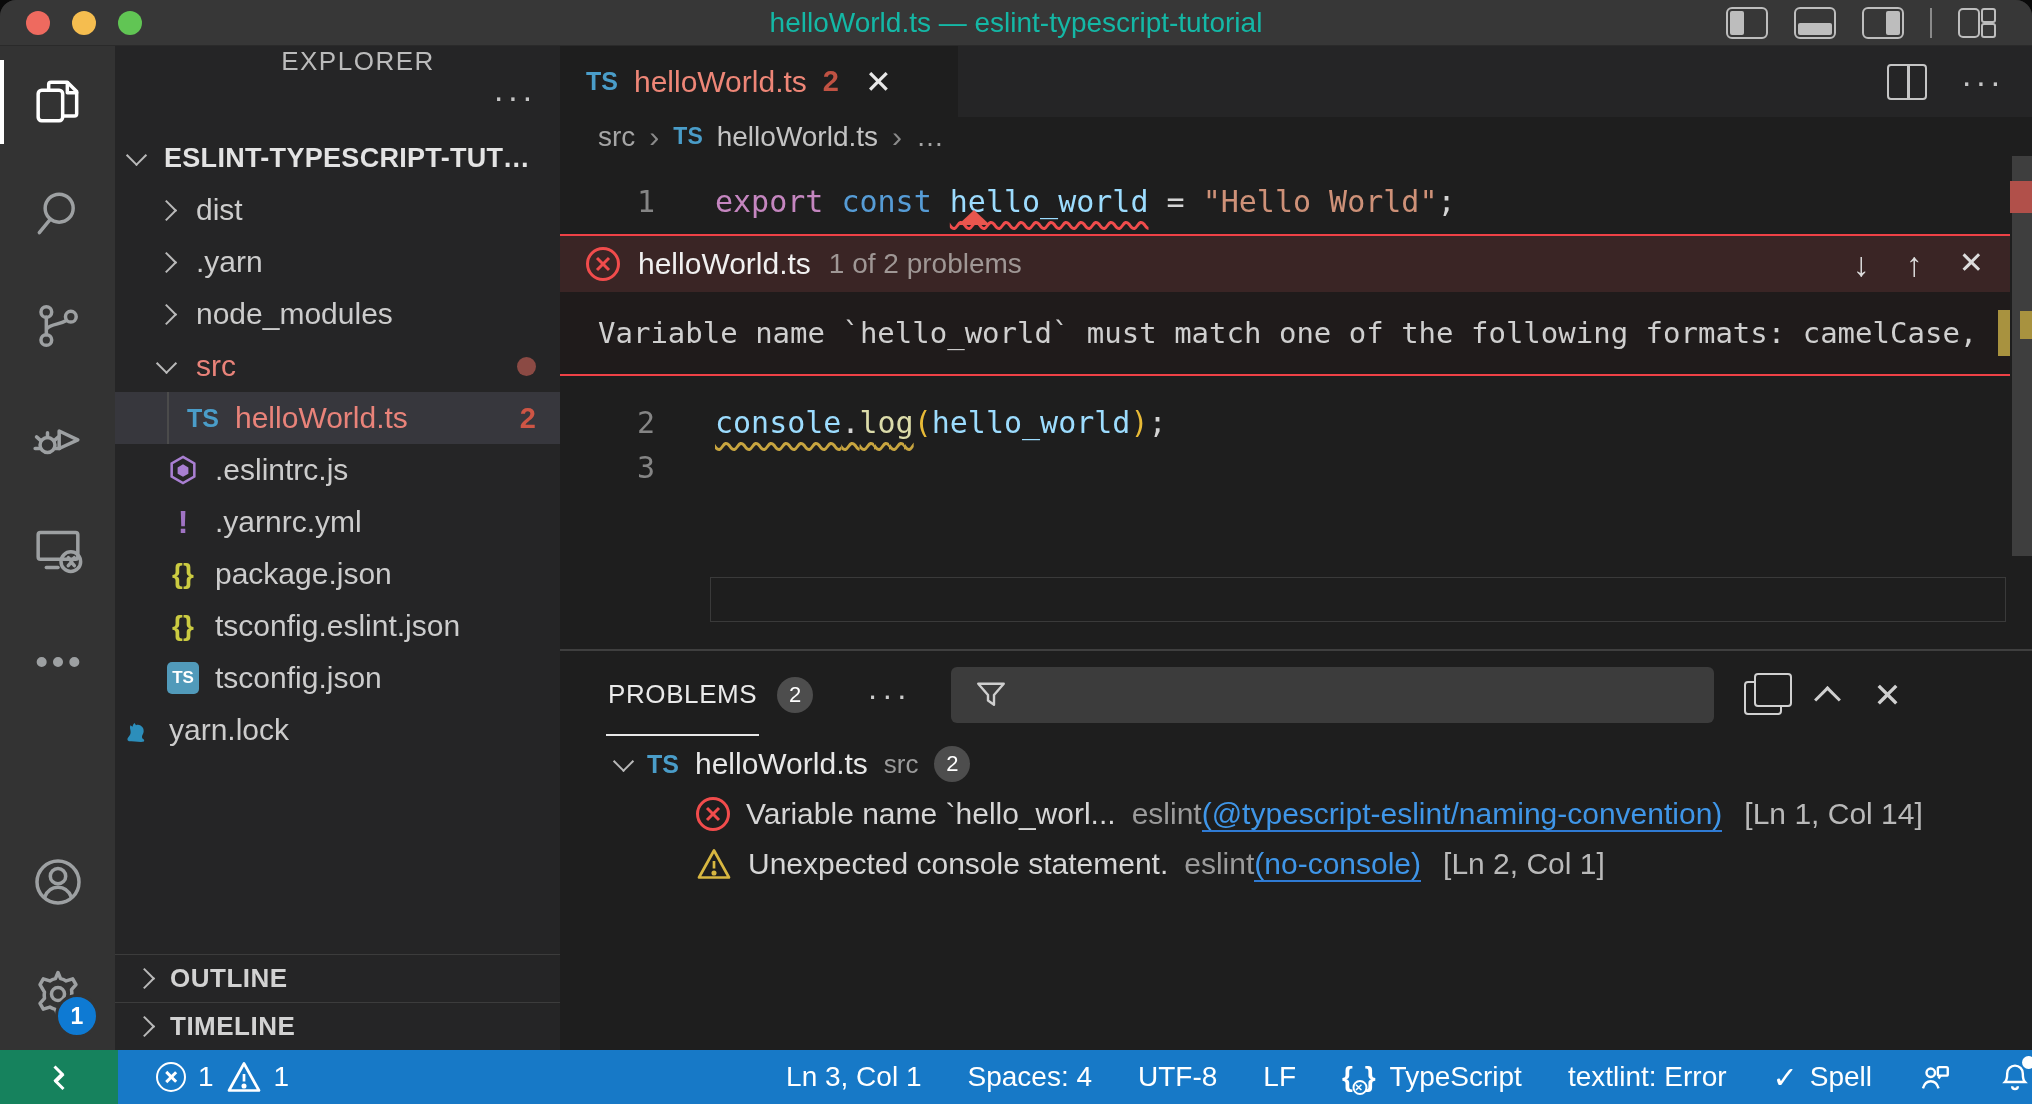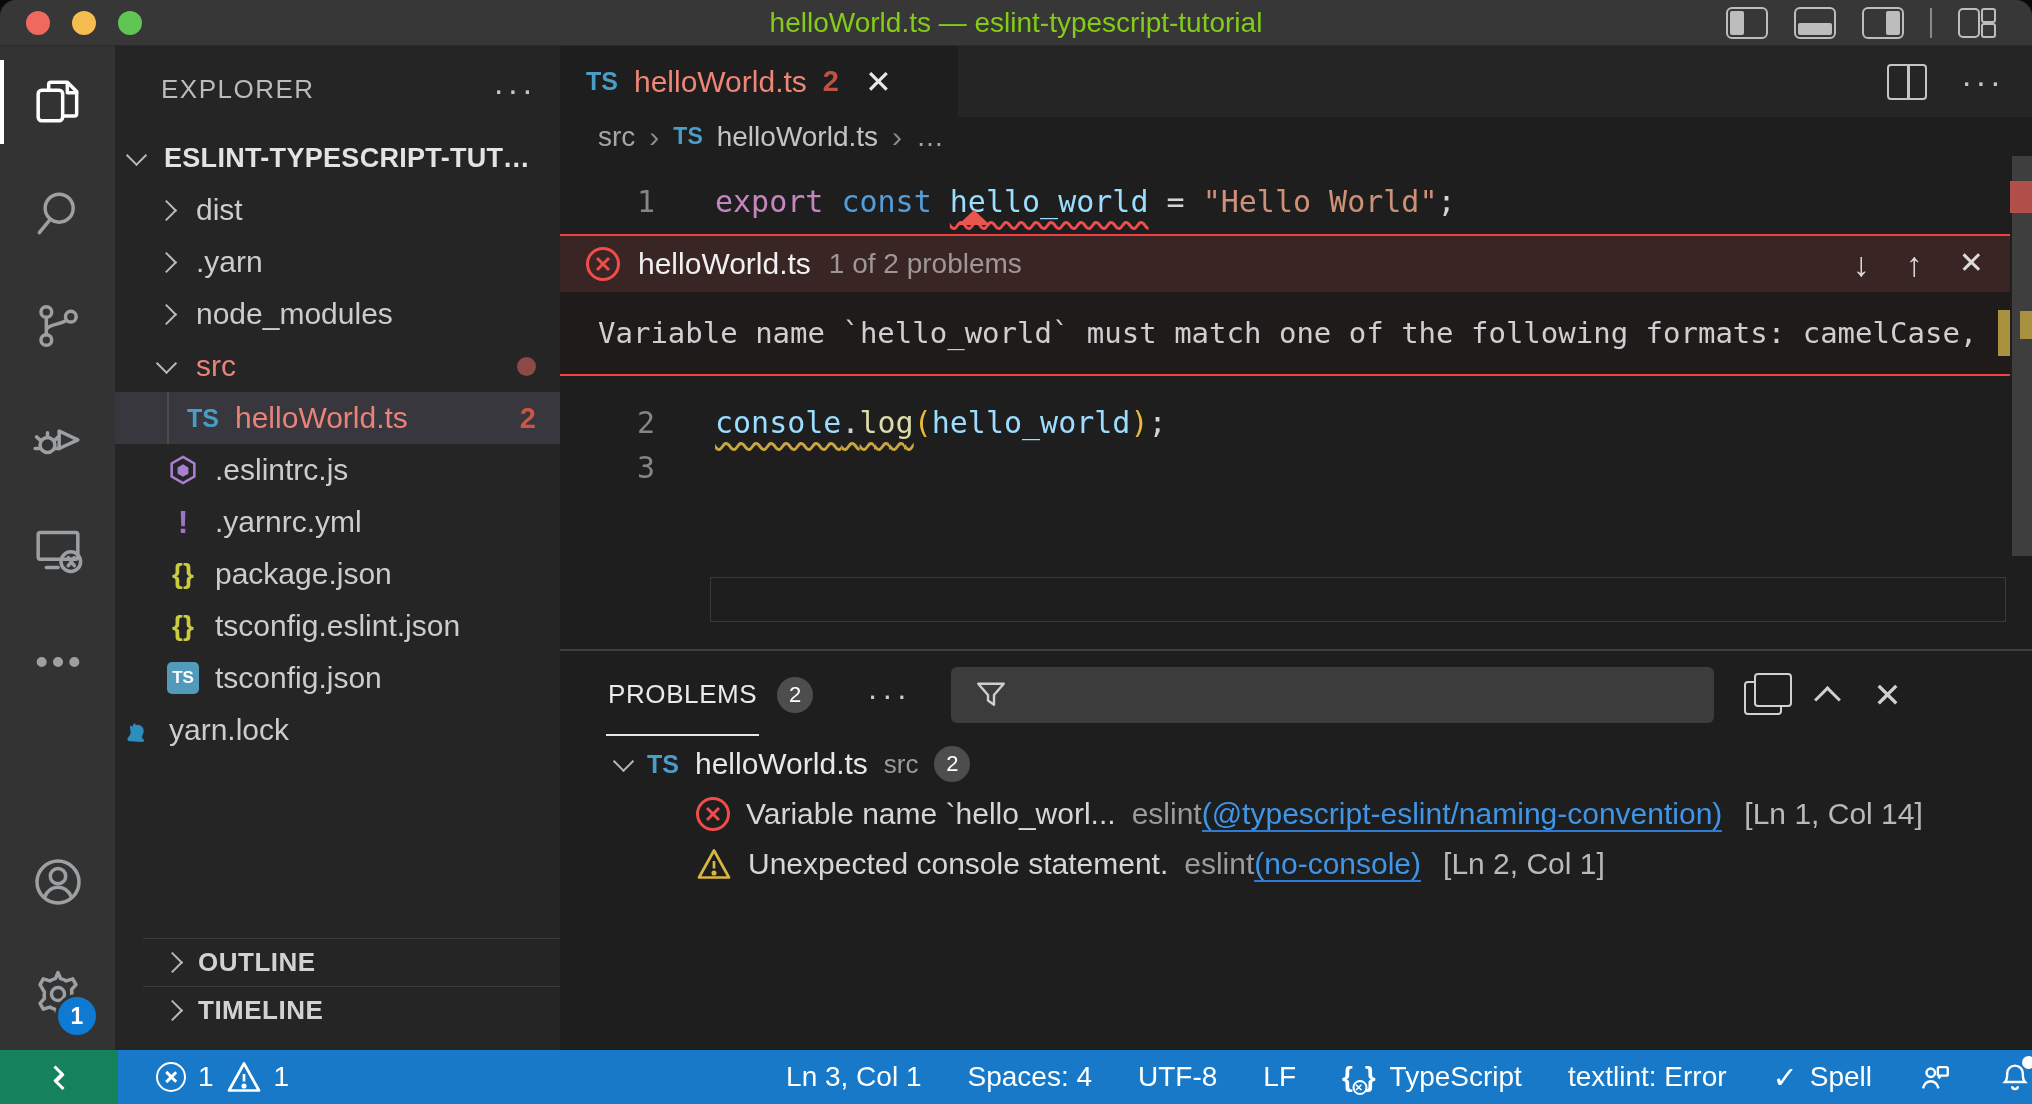--- a/index.html
+++ b/index.html
@@ -4,21 +4,21 @@
 <style>
   html,body{margin:0;padding:0;background:#0a0a0a;width:2032px;height:1104px;overflow:hidden;
     font-family:"Liberation Sans",sans-serif;-webkit-font-smoothing:antialiased;}
   .window{width:2032px;height:1104px;border-radius:16px 16px 0 0;overflow:hidden;display:flex;flex-direction:column;background:#1e1e1e;}
 
   
   .titlebar{height:45px;background:#373737;display:flex;align-items:center;position:relative;flex:0 0 auto;border-bottom:1px solid #2a2a2a;}
   .traffic{display:flex;gap:22px;margin-left:26px;}
   .traffic span{width:24px;height:24px;border-radius:50%;display:block;}
   .tl-close{background:#ee6a5f;} .tl-min{background:#f5bd4f;} .tl-max{background:#61c554;}
-  .win-title{position:absolute;left:0;right:0;text-align:center;color:#84cc16;font-size:28px;pointer-events:none;}
+  .win-title{position:absolute;left:0;right:0;text-align:center;color:#14b8a6;font-size:28px;pointer-events:none;}
   .tb-actions{margin-left:auto;display:flex;align-items:center;gap:26px;margin-right:30px;}
   .lay-ic{width:38px;height:28px;border:2.5px solid #bdbdbd;border-radius:6px;position:relative;}
   .lay-ic::before{content:"";position:absolute;background:#bdbdbd;}
   .lay-left::before{left:2px;top:2px;bottom:2px;width:36%;border-radius:2px;}
   .lay-bottom::before{left:2px;right:2px;bottom:2px;height:42%;border-radius:2px;}
   .lay-right::before{right:2px;top:2px;bottom:2px;width:36%;border-radius:2px;}
   .tb-sep{width:2px;height:30px;background:#8a8a8a;}
   .lay-custom{position:relative;width:44px;height:30px;}
   .lay-custom i{position:absolute;left:0;top:0;width:18px;height:26px;border:2.5px solid #bdbdbd;border-radius:5px;}
   .lay-custom b{position:absolute;right:6px;width:11px;height:11px;border:2.5px solid #bdbdbd;border-radius:3px;}
@@ -32,41 +32,41 @@
   .act-item{width:115px;height:112px;display:flex;align-items:center;justify-content:center;position:relative;color:#9da0a2;}
   .act-item.active{color:#ffffff;}
   .act-item.active::before{content:"";position:absolute;left:0;top:14px;bottom:14px;width:4px;background:#ffffff;}
   .act-item svg{width:56px;height:56px;}
   .act-spacer{flex:1;}
   .gear-badge{position:absolute;right:16px;bottom:12px;width:38px;height:38px;border-radius:50%;background:#0e7ad3;color:#fff;
     font-size:23px;font-weight:bold;display:flex;align-items:center;justify-content:center;border:3px solid #333;}
 
   
   .sidebar{width:445px;background:#252526;flex:0 0 auto;position:relative;color:#cccccc;}
-  .sb-header{height:86px;display:flex;align-items:center;padding:0 24px 0 46px;}
+  .sb-header{height:86px;display:flex;align-items:center;padding:0 24px 0 65px;flex-direction:column;}
   .sb-title{font-size:26px;letter-spacing:1.5px;color:#bbbbbb;}
   .sb-more{margin-left:auto;color:#c5c5c5;font-size:34px;letter-spacing:3px;}
   .tree{font-size:30px;}
   .trow{height:52px;display:flex;align-items:center;position:relative;padding-right:24px;}
   .trow.selected{background:#37373d;}
   .chev{width:13px;height:13px;border-right:2.6px solid #b9b9b9;border-bottom:2.6px solid #b9b9b9;display:inline-block;flex:0 0 auto;}
   .chev.right{transform:rotate(-45deg);}
   .chev.down{transform:rotate(45deg);margin-top:-6px;}
   .root-label{font-weight:bold;font-size:27px;color:#e3e3e3;letter-spacing:.3px;}
   .t-label{white-space:nowrap;overflow:hidden;text-overflow:ellipsis;}
   .t-label.err{color:#e9837a;}
   .t-badge-red{margin-left:auto;color:#cd5545;font-weight:bold;font-size:29px;}
   .t-dot{margin-left:auto;width:19px;height:19px;border-radius:50%;background:#8b4a44;}
   .guide{position:absolute;left:52px;top:0;bottom:0;width:1.5px;background:#4b4b4b;}
   .ficon{width:44px;flex:0 0 auto;display:flex;justify-content:center;align-items:center;margin-right:10px;}
   .ts-letters{color:#4a9dc9;font-weight:bold;font-size:25px;letter-spacing:0;}
   .json-braces{color:#cbcb41;font-weight:bold;font-size:28px;}
   .yaml-bang{color:#a074c4;font-weight:bold;font-size:32px;}
   .tsconfig-sq{width:32px;height:32px;background:#519aba;border-radius:5px;color:#fff;font-size:17px;font-weight:bold;display:flex;align-items:center;justify-content:center;}
-  .sb-sections{position:absolute;left:0;right:0;bottom:16px;padding-left:28px;}
+  .sb-sections{position:absolute;left:0;right:0;bottom:0;}
   .sb-section{height:47px;border-top:1.5px solid #3c3c3c;display:flex;align-items:center;padding-left:22px;gap:18px;
     font-size:26px;font-weight:bold;color:#d2d2d2;letter-spacing:.5px;}
 
   
   .editorcol{flex:1 1 auto;display:flex;flex-direction:column;min-width:0;background:#1e1e1e;}
   .tabbar{height:71px;background:#252526;display:flex;flex:0 0 auto;}
   .tab{width:346px;background:#1e1e1e;display:flex;align-items:center;padding:0 26px;gap:16px;}
   .tab-label{color:#ee8677;font-size:30px;}
   .tab-badge{color:#c05243;font-size:29px;font-weight:bold;}
   .tab-close{color:#e8e8e8;font-size:32px;margin-left:10px;}

